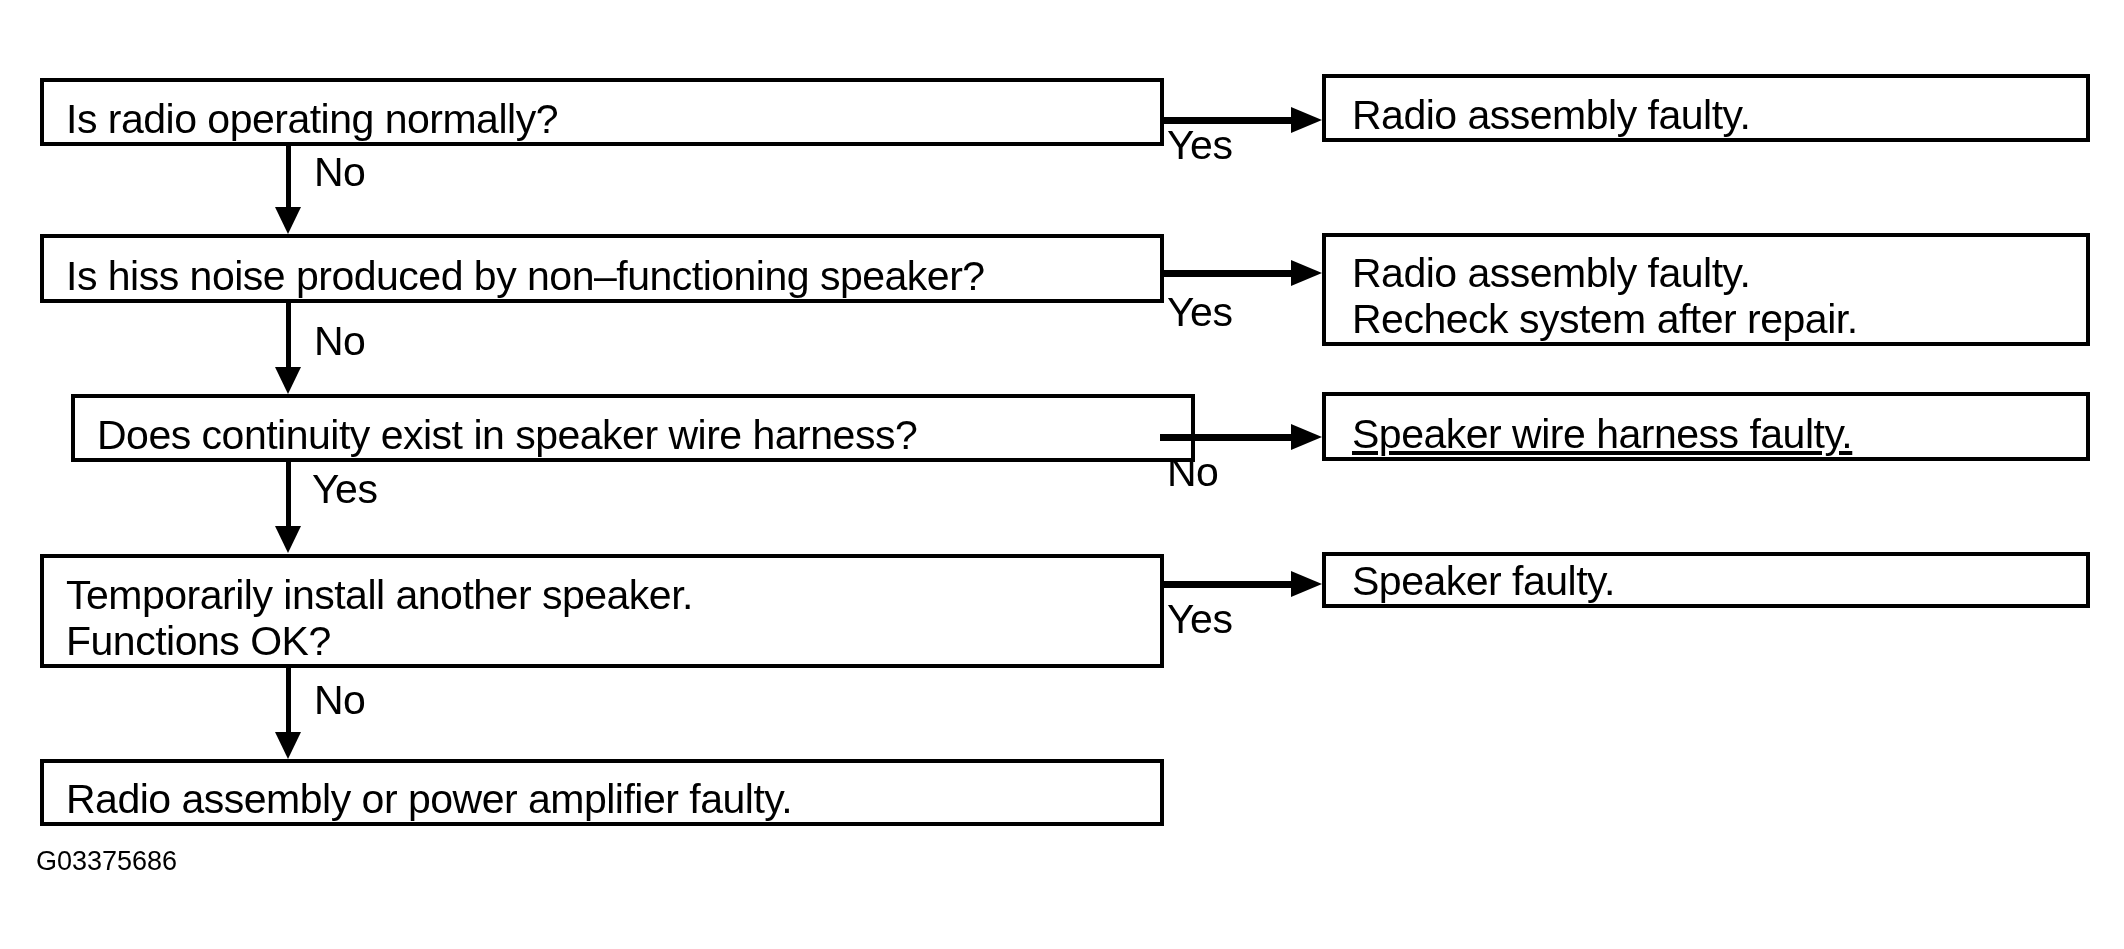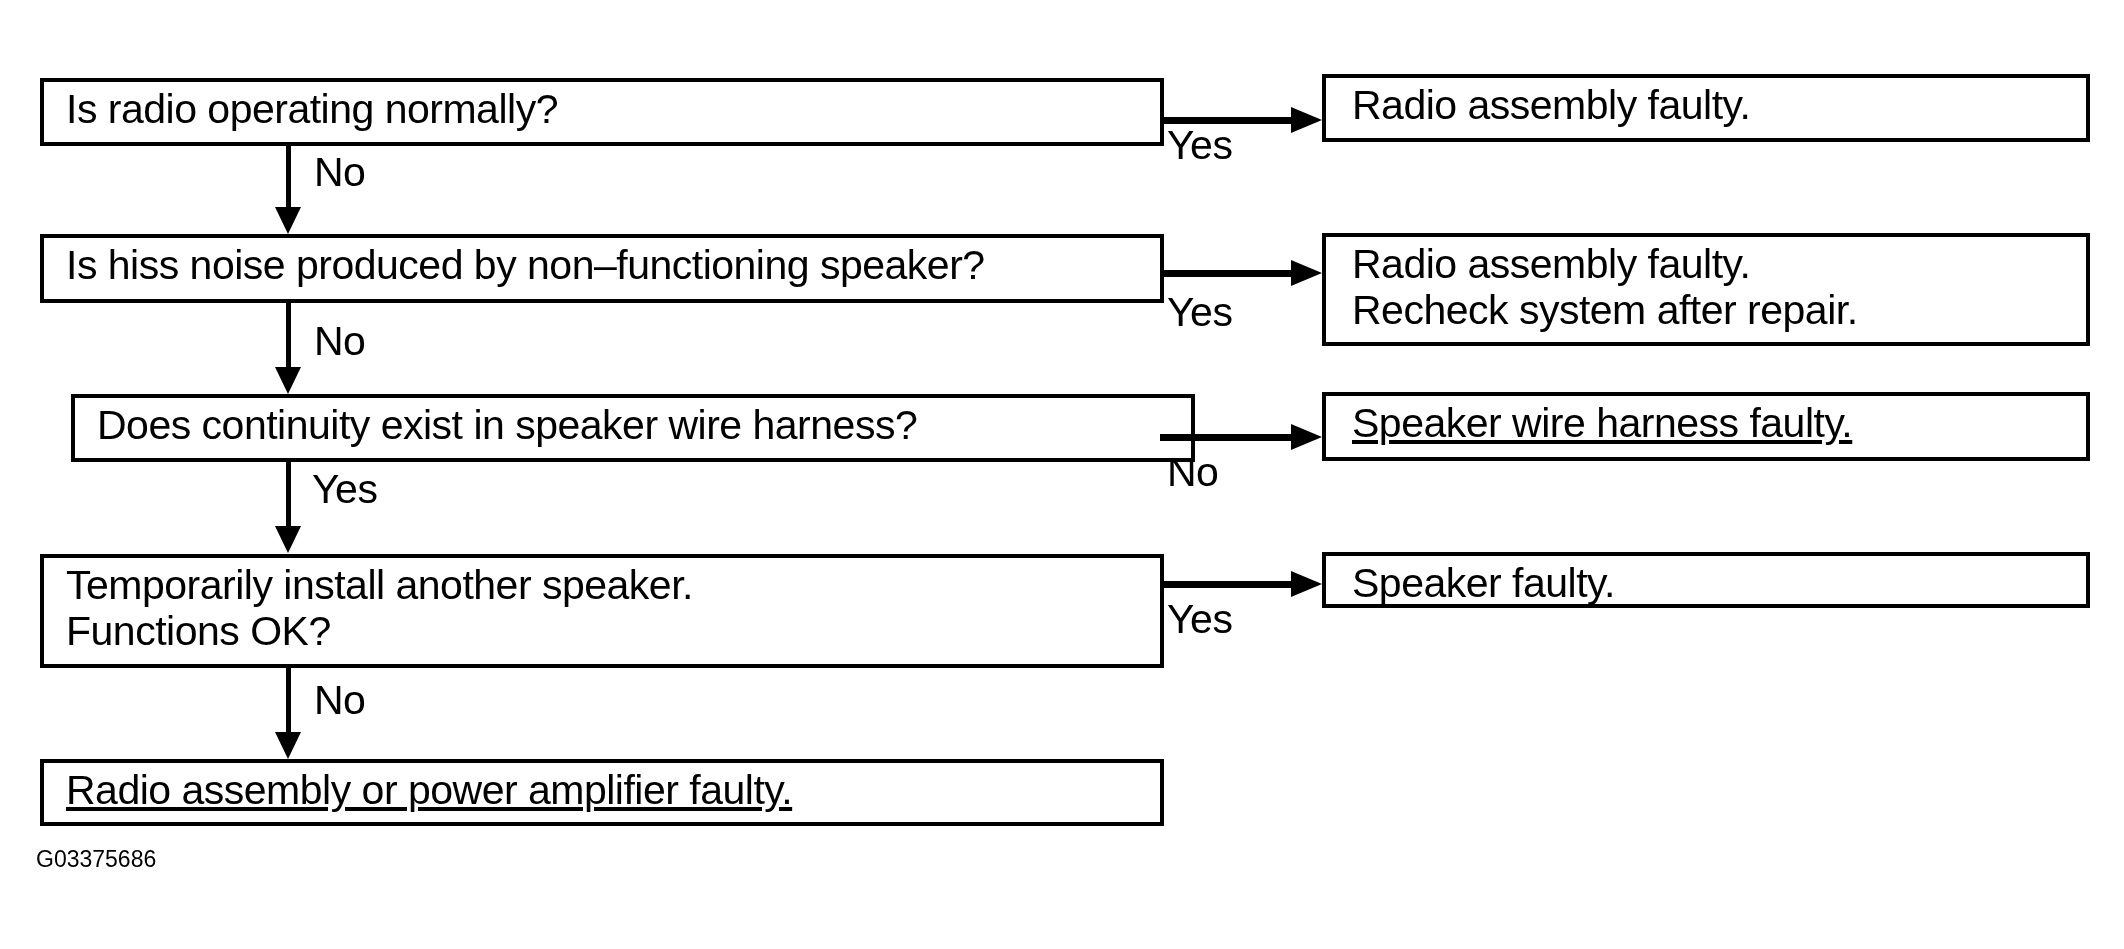--- a/index.html
+++ b/index.html
@@ -16,21 +16,21 @@
     color: #000000;
     overflow: hidden;
   }
   .box {
     position: absolute;
     box-sizing: border-box;
     border: 4px solid #000000;
     background: #ffffff;
     display: flex;
     flex-direction: column;
-    justify-content: flex-start;
+    justify-content: flex-end;
     padding-left: 22px;
     padding-top: 4px;
   }
   .box.rbox { padding-left: 26px; }
   .box .line {
     font-size: 41px;
     line-height: 46px;
     letter-spacing: -0.5px;
     white-space: nowrap;
   }
@@ -62,21 +62,21 @@
   }
   .elabel {
     position: absolute;
     font-size: 41px;
     line-height: 1;
     letter-spacing: -0.5px;
     white-space: nowrap;
   }
   .footer-id {
     position: absolute;
-    font-size: 23px;
+    font-size: 27px;
     line-height: 1;
     letter-spacing: 0;
   }
 </style>
 </head>
 <body>
 
 <div id="canvas">
 
   <div class="box" style="left:40px; top:78px; width:1124px; height:68px;">
@@ -89,21 +89,21 @@
 
   <div class="box" style="left:40px; top:394px; width:1124px; height:68px;margin-left:31px;">
     <span class="line">Does continuity exist in speaker wire harness?</span>
   </div>
 
   <div class="box" style="left:40px; top:554px; width:1124px; height:114px;">
     <span class="line">Temporarily install another speaker.</span>
     <span class="line">Functions OK?</span>
   </div>
 
-  <div class="box" style="left:40px; top:759px; width:1124px; height:67px;text-decoration:underline;">
+  <div class="box" style="left:40px; top:759px; width:1124px; height:67px;">
     <span class="line">Radio assembly or power amplifier faulty.</span>
   </div>
 
   <div class="box rbox" style="left:1322px; top:74px; width:768px; height:68px;">
     <span class="line">Radio assembly faulty.</span>
   </div>
 
   <div class="box rbox" style="left:1322px; top:233px; width:768px; height:113px;">
     <span class="line">Radio assembly faulty.</span>
     <span class="line">Recheck system after repair.</span>

